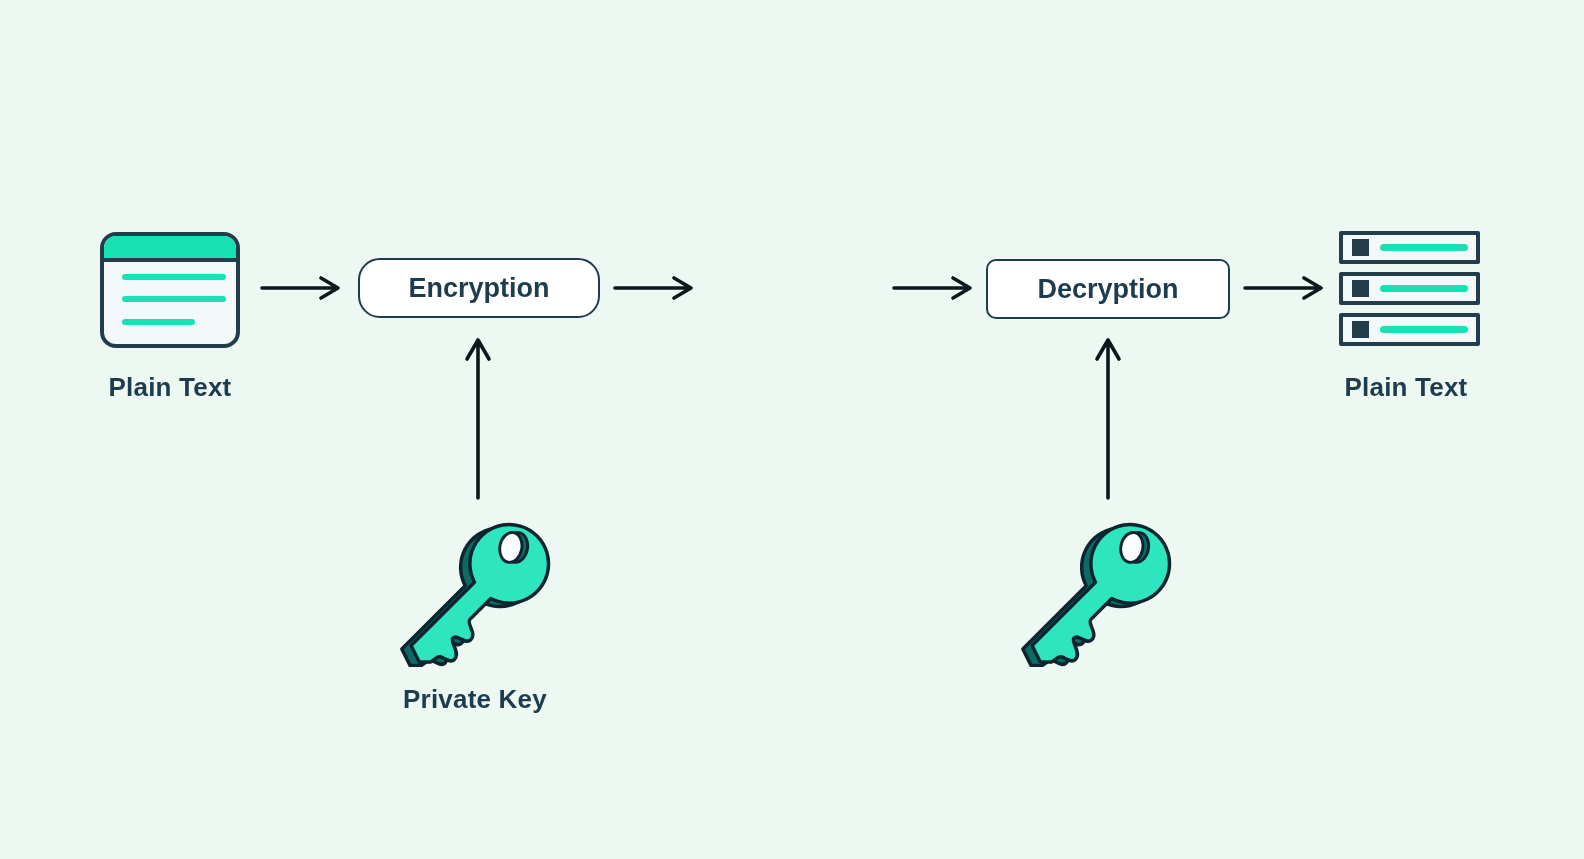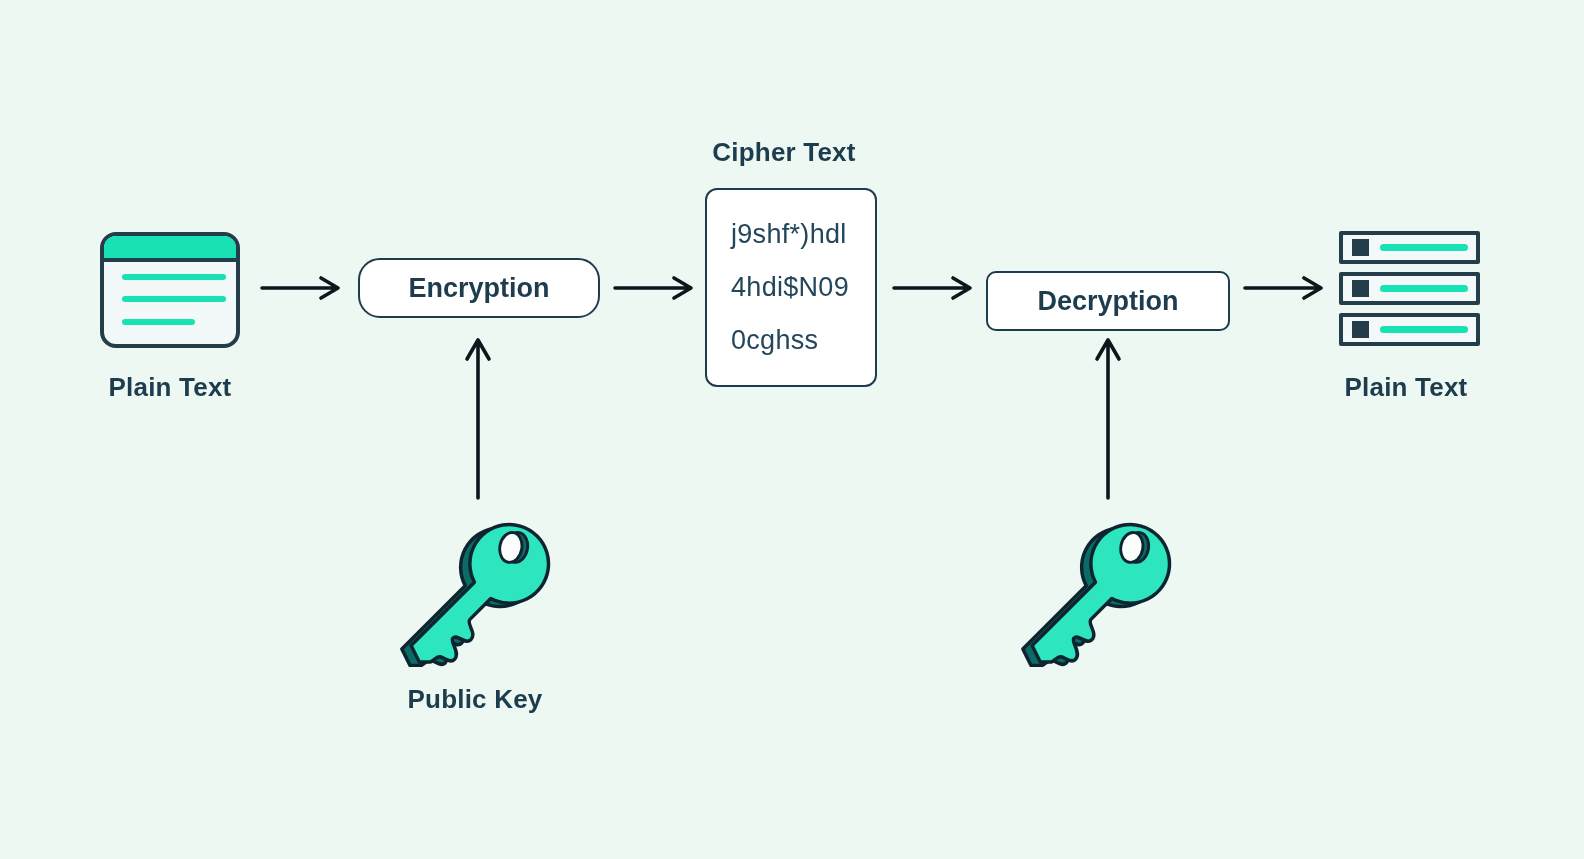--- a/index.html
+++ b/index.html
@@ -79,32 +79,26 @@
   </svg>
 
   <div class="process-box" style="left:358px;top:258px;width:242px;height:60px;border-radius:22px;">
     <span>Encryption</span>
   </div>
 
   <svg class="abs" style="left:612px;top:274px;" width="86" height="28" viewBox="0 0 86 28">
     <path class="arrow-stroke" d="M3 14 H76 M62 4 L79 14 L62 24"></path>
   </svg>
 
-  <div class="abs label" style="left:684px;top:137px;width:200px;">Cipher Text</div>
-  <div class="cipher-box" style="left:705px;top:188px;width:172px;height:199px;">
-    <span class="cipher-line">j9shf*)hdl</span>
-    <span class="cipher-line">4hdi$N09</span>
-    <span class="cipher-line">0cghss</span>
-  </div>
 
   <svg class="abs" style="left:891px;top:274px;" width="86" height="28" viewBox="0 0 86 28">
     <path class="arrow-stroke" d="M3 14 H76 M62 4 L79 14 L62 24"></path>
   </svg>
 
-  <div class="process-box" style="left:986px;top:259px;width:244px;height:60px;margin-top:12px;">
+  <div class="process-box" style="left:986px;top:259px;width:244px;height:60px;">
     <span>Decryption</span>
   </div>
 
   <svg class="abs" style="left:1242px;top:274px;" width="86" height="28" viewBox="0 0 86 28">
     <path class="arrow-stroke" d="M3 14 H76 M62 4 L79 14 L62 24"></path>
   </svg>
 
   <div class="server-icon" style="left:1339px;top:231px;">
     <div class="server-bar">
       <div class="server-square"></div>
@@ -136,21 +130,21 @@
     </g>
     <g transform="rotate(-45 80 80)">
       <path class="key-body-light" d="M10 70 L87.5 70 A34 34 0 1 1 87.5 90 L62 90
         C57 90 58 103 50 103 C43 103 46 91 40 91
         C36 91 36 105 28 105 C21 105 24 93 18 93
         L12 92 L5 85 Z"></path>
       <ellipse class="key-hole-dark" cx="134.5" cy="74.5" rx="13" ry="9.5" transform="rotate(-35 134.5 74.5)"></ellipse>
       <ellipse class="key-hole" cx="131" cy="71" rx="13" ry="9.5" transform="rotate(-35 131 71)"></ellipse>
     </g>
   </svg>
-  <div class="abs label" style="left:375px;top:684px;width:200px;">Public Key</div>
+  <div class="abs label" style="left:375px;top:684px;width:200px;">Private Key</div>
 
   <svg class="abs" style="left:1092px;top:336px;" width="32" height="166" viewBox="0 0 32 166">
     <path class="arrow-stroke" d="M16 162 V8 M5 23 L16 4 L27 23"></path>
   </svg>
 
   <svg class="abs" style="left:1005px;top:504px;" width="185" height="185" viewBox="0 0 160 160">
     <g transform="translate(-8,3)">
       <g transform="rotate(-45 80 80)">
         <path class="key-body-dark" d="M10 70 L87.5 70 A34 34 0 1 1 87.5 90 L62 90
           C57 90 58 103 50 103 C43 103 46 91 40 91

